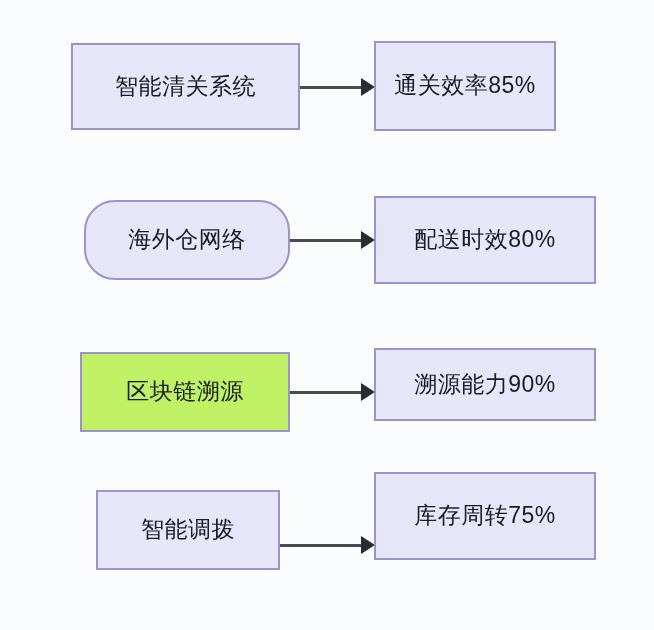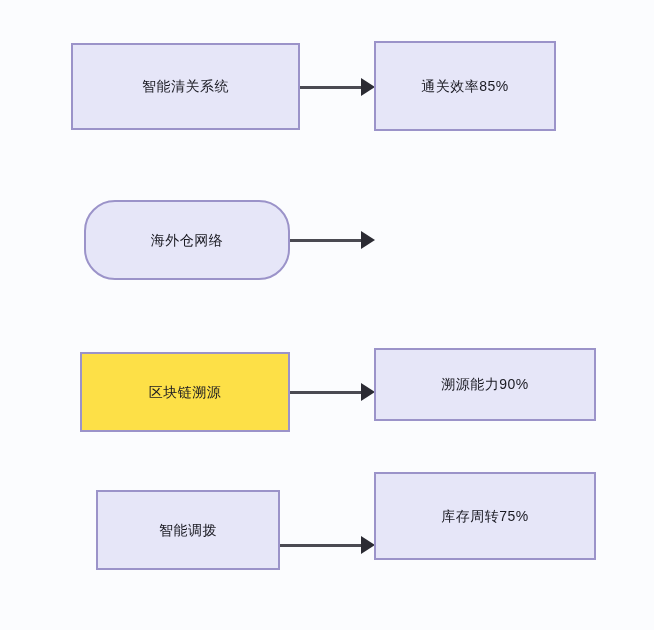--- a/index.html
+++ b/index.html
@@ -21,21 +21,21 @@
   }
   .node {
     position: absolute;
     box-sizing: border-box;
     background: #e6e6f8;
     border: 2px solid #9b93c9;
     display: flex;
     align-items: center;
     justify-content: center;
     color: #1a1a22;
-    font-size: 14px;
+    font-size: 23px;
     letter-spacing: 0.5px;
     line-height: 1.2;
     text-align: center;
     white-space: nowrap;
   }
   .node-label {
     display: block;
   }
   .connector {
     position: absolute;
@@ -61,23 +61,26 @@
       <span class="node-label">智能清关系统</span>
     </div>
     <div class="node" style="left: 374px; top: 41px; width: 182px; height: 90px; background: rgb(230, 230, 248); border-color: rgb(155, 147, 201); color: rgb(26, 26, 34);">
       <span class="node-label">通关效率85%</span>
     </div>
     <div class="connector" style="left: 290px; top: 239px; width: 72px; background: rgb(74, 74, 82);"></div>
     <div class="arrowhead" style="left: 361px; top: 231px;"></div>
     <div class="node" style="left: 84px; top: 200px; width: 206px; height: 80px; background: rgb(230, 230, 248); border-color: rgb(155, 147, 201); color: rgb(26, 26, 34); border-radius: 31px;">
       <span class="node-label">海外仓网络</span>
     </div>
+    <div class="node" style="left: 374px; top: 196px; width: 222px; height: 88px; background: rgb(230, 230, 248); border-color: rgb(155, 147, 201); color: rgb(26, 26, 34);">
+      <span class="node-label">配送时效80%</span>
+    </div>
     <div class="connector" style="left: 290px; top: 391px; width: 72px; background: rgb(74, 74, 82);"></div>
     <div class="arrowhead" style="left: 361px; top: 383px;"></div>
-    <div class="node" style="left: 80px; top: 352px; width: 210px; height: 80px; background: #fde047; border-color: rgb(155, 147, 201); color: rgb(26, 26, 34);">
+    <div class="node" style="left: 80px; top: 352px; width: 210px; height: 80px; background: #bef264; border-color: rgb(155, 147, 201); color: rgb(26, 26, 34);">
       <span class="node-label">区块链溯源</span>
     </div>
     <div class="node" style="left: 374px; top: 348px; width: 222px; height: 73px; background: rgb(230, 230, 248); border-color: rgb(155, 147, 201); color: rgb(26, 26, 34);">
       <span class="node-label">溯源能力90%</span>
     </div>
     <div class="connector" style="left: 280px; top: 544px; width: 82px; background: rgb(74, 74, 82);"></div>
     <div class="arrowhead" style="left: 361px; top: 536px;"></div>
     <div class="node" style="left: 96px; top: 490px; width: 184px; height: 80px; background: rgb(230, 230, 248); border-color: rgb(155, 147, 201); color: rgb(26, 26, 34);">
       <span class="node-label">智能调拨</span>
     </div>

